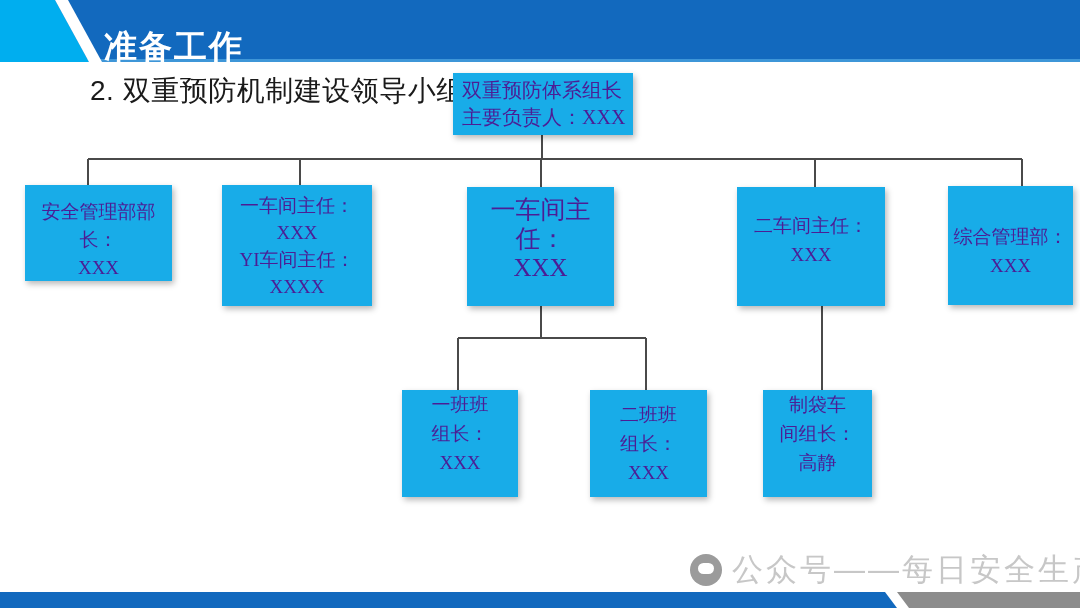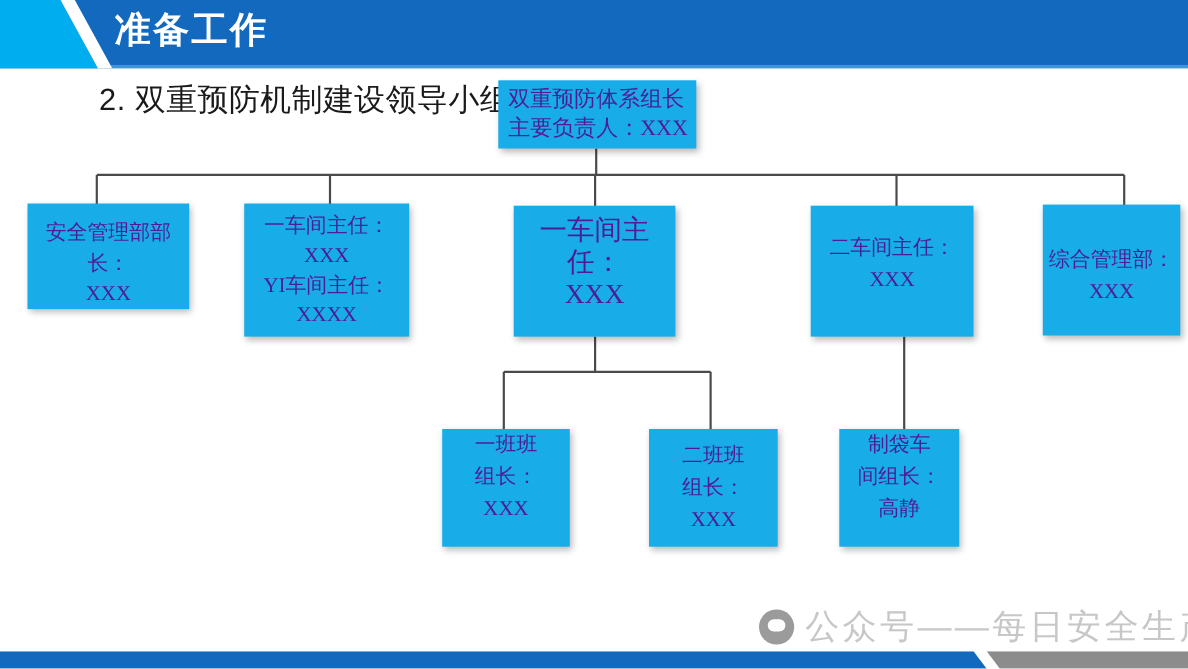--- a/index.html
+++ b/index.html
@@ -13,21 +13,21 @@
     background:#ffffff;
     overflow:hidden;
   }
   
   .hdr-svg{position:absolute;left:0;top:0;}
   .hdr-bar{fill:var(--header-blue);}
   .hdr-edge{fill:#3E96D8;}
   .hdr-tri{fill:var(--accent-cyan);}
   .hdr-stripe{fill:#ffffff;}
   .header-title{
-    position:absolute;left:104px;top:7px;
+    position:absolute;left:104px;top:27px;
     color:#ffffff;font-size:33px;font-weight:bold;
     letter-spacing:2px;line-height:40px;
   }
   .subtitle{
     position:absolute;left:90px;top:74px;
     color:#1a1a1a;font-size:28px;line-height:34px;
     letter-spacing:0.5px;
   }
   
   .connectors{position:absolute;left:0;top:0;pointer-events:none;}

